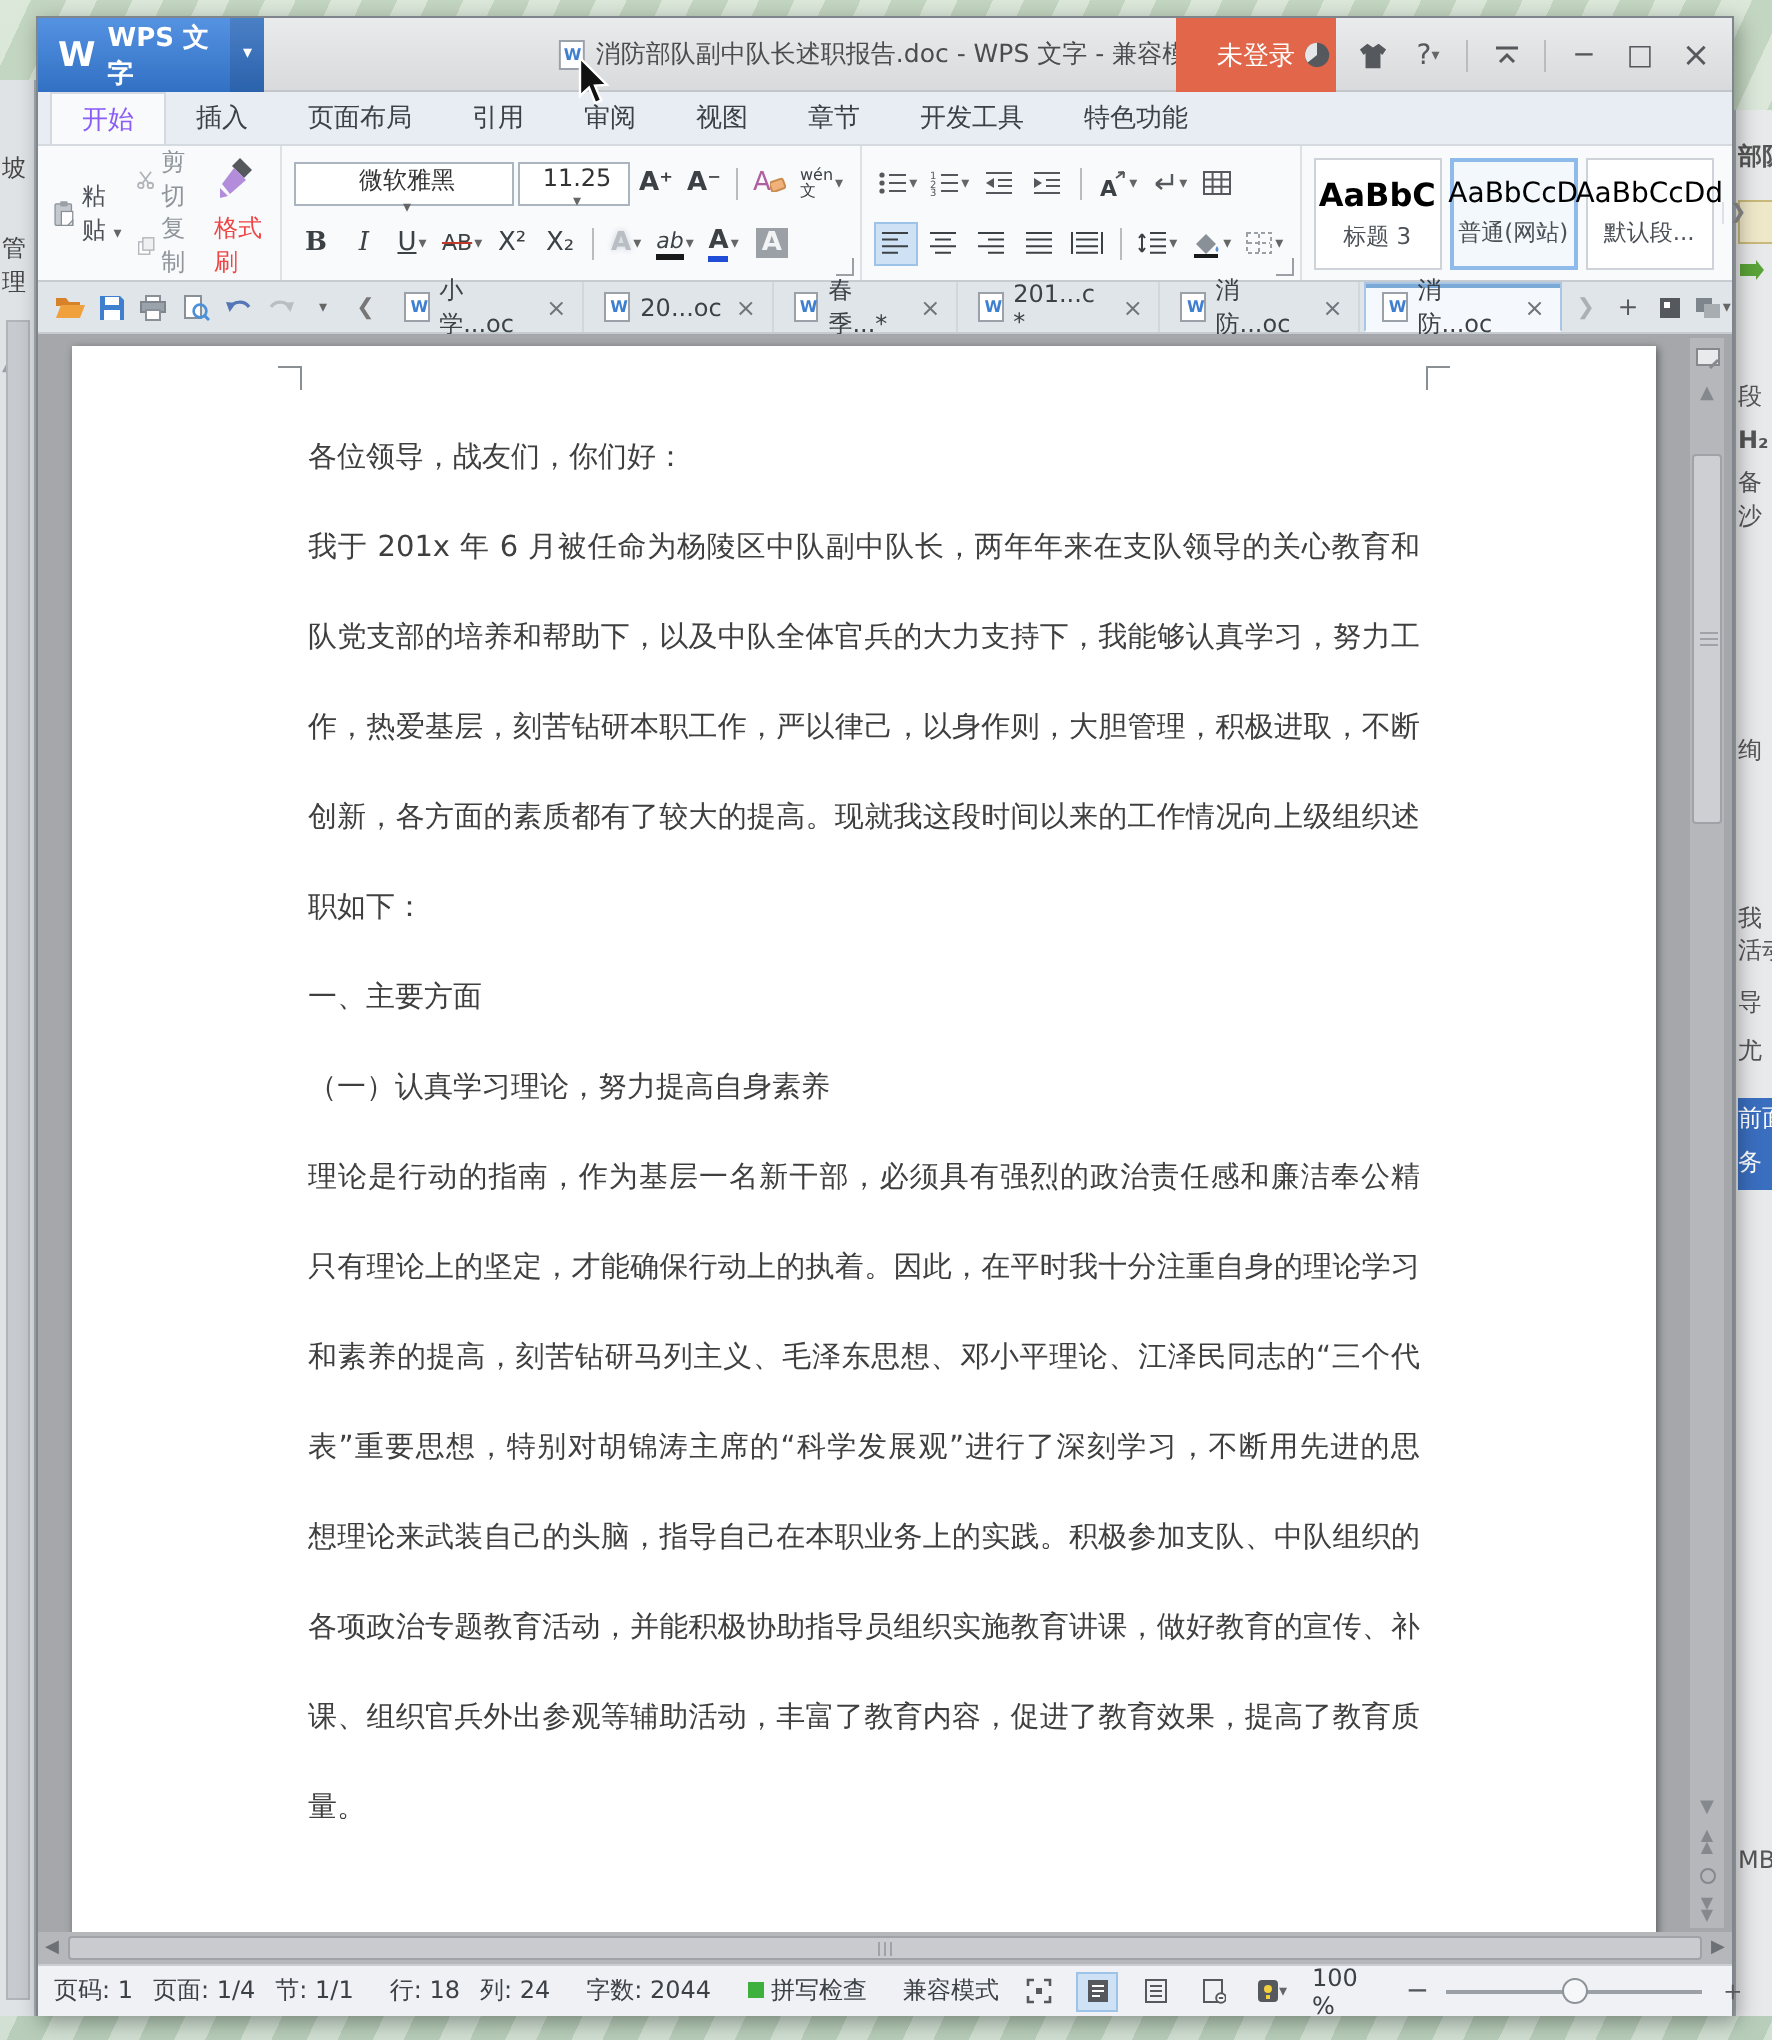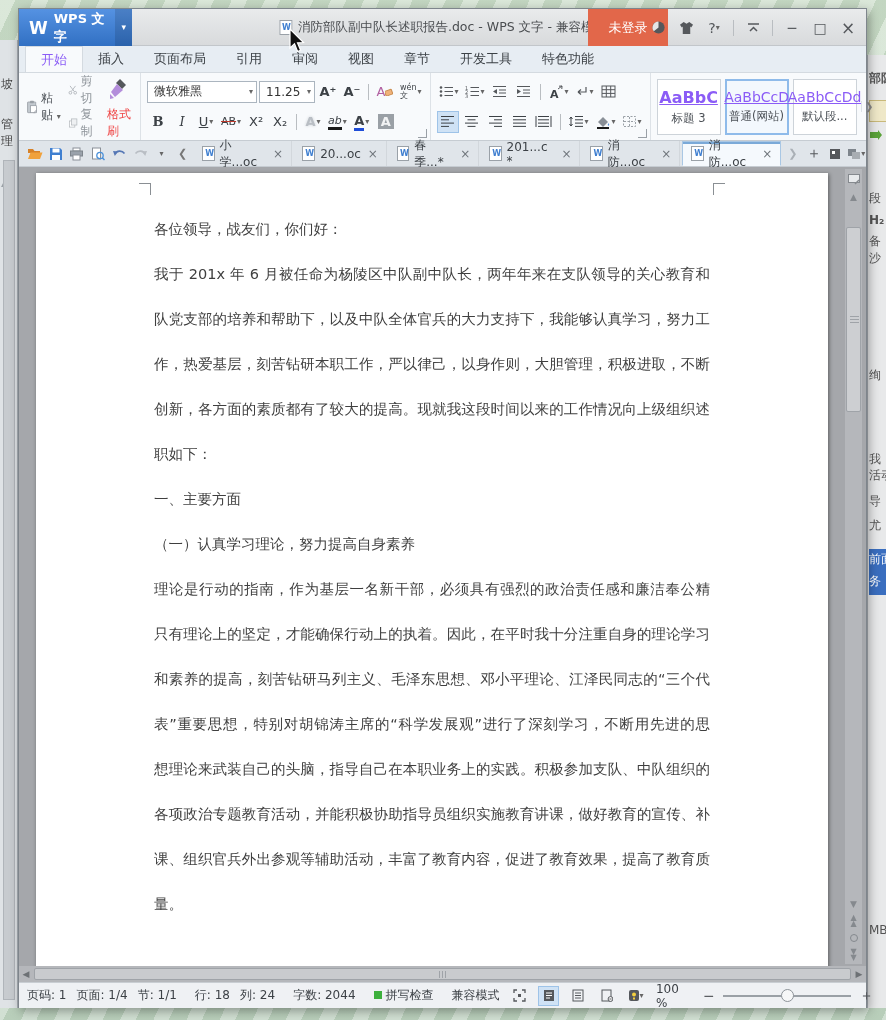--- a/index.html
+++ b/index.html
@@ -51,32 +51,32 @@
     border-bottom:1px solid #c6ccd2; display:flex; }
   .rgroup { position:relative; padding:4px 6px; display:flex; gap:4px; }
   .rgroup + .rgroup { border-left:1px solid #dde2e7; }
   .rcol { display:flex; flex-direction:column; justify-content:space-between; }
   .big-btn { width:42px; display:flex; flex-direction:row; align-items:center; justify-content:center; gap:2px;
     font-size:12px; color:#4c5157; }
   .sm-btn { display:flex; align-items:center; gap:3px; font-size:12px; color:#8f959b; height:26px; padding:0 3px; }
   .sm-btn.en { color:#ef4444; }
   .rrow { display:flex; align-items:center; gap:2px; height:29px; }
   .combo { display:flex; align-items:center; justify-content:space-between; background:#fff;
-    border:1px solid #abb5bf; height:22px; font-size:12px; color:#333; padding:0 3px 0 6px; }
+    border:1px solid #abb5bf; height:22px; font-size:12px; color:#333; padding:0 3px 0 6px;flex-direction:column; }
   .caret { font-size:8px; color:#666; }
   .fbtn { min-width:22px; height:22px; display:flex; align-items:center; justify-content:center;
     font-size:13px; color:#3c4146; padding:0 2px; }
   .fbtn.sel { background:#cfe2f5; border:1px solid #9ec3e8; }
   .fbtn .dd { font-size:8px; color:#666; margin-left:1px; }
   .launcher { position:absolute; right:3px; bottom:2px; width:9px; height:9px;
     border-right:1.5px solid #9aa0a6; border-bottom:1.5px solid #9aa0a6; }
   .style-box { width:64px; height:56px; background:#fff; border:1px solid #cdd3d9; display:flex;
     flex-direction:column; align-items:center; justify-content:center; gap:4px; }
   .style-box.sel { border:2px solid #8fbbea; background:#f3f8fd; }
-  .style-prev { font-size:14px; color:#8b5cf6;text-decoration:underline; }
+  .style-prev { font-size:14px; color:#000000; }
   .style-box:first-child .style-prev { font-weight:bold; font-size:16px; }
   .style-name { font-size:11.5px; color:#4c5157; }
   .style-more { width:16px; display:flex; align-items:center; justify-content:center; color:#777;
     border-left:1px solid #dde2e7; font-size:10px; }
 
   
   .tabbar { position:absolute; left:0; top:132px; right:0; height:26px; background:#e0e5ea;
     border-bottom:1px solid #c6ccd2; display:flex; align-items:center; padding-left:6px; gap:2px; }
   .qbtn { width:20px; height:20px; display:flex; align-items:center; justify-content:center; }
   .doctab { display:flex; align-items:center; gap:5px; height:25px; padding:0 8px; font-size:12px; color:#3c4146; border-right:1px solid #d2d7dc; }

